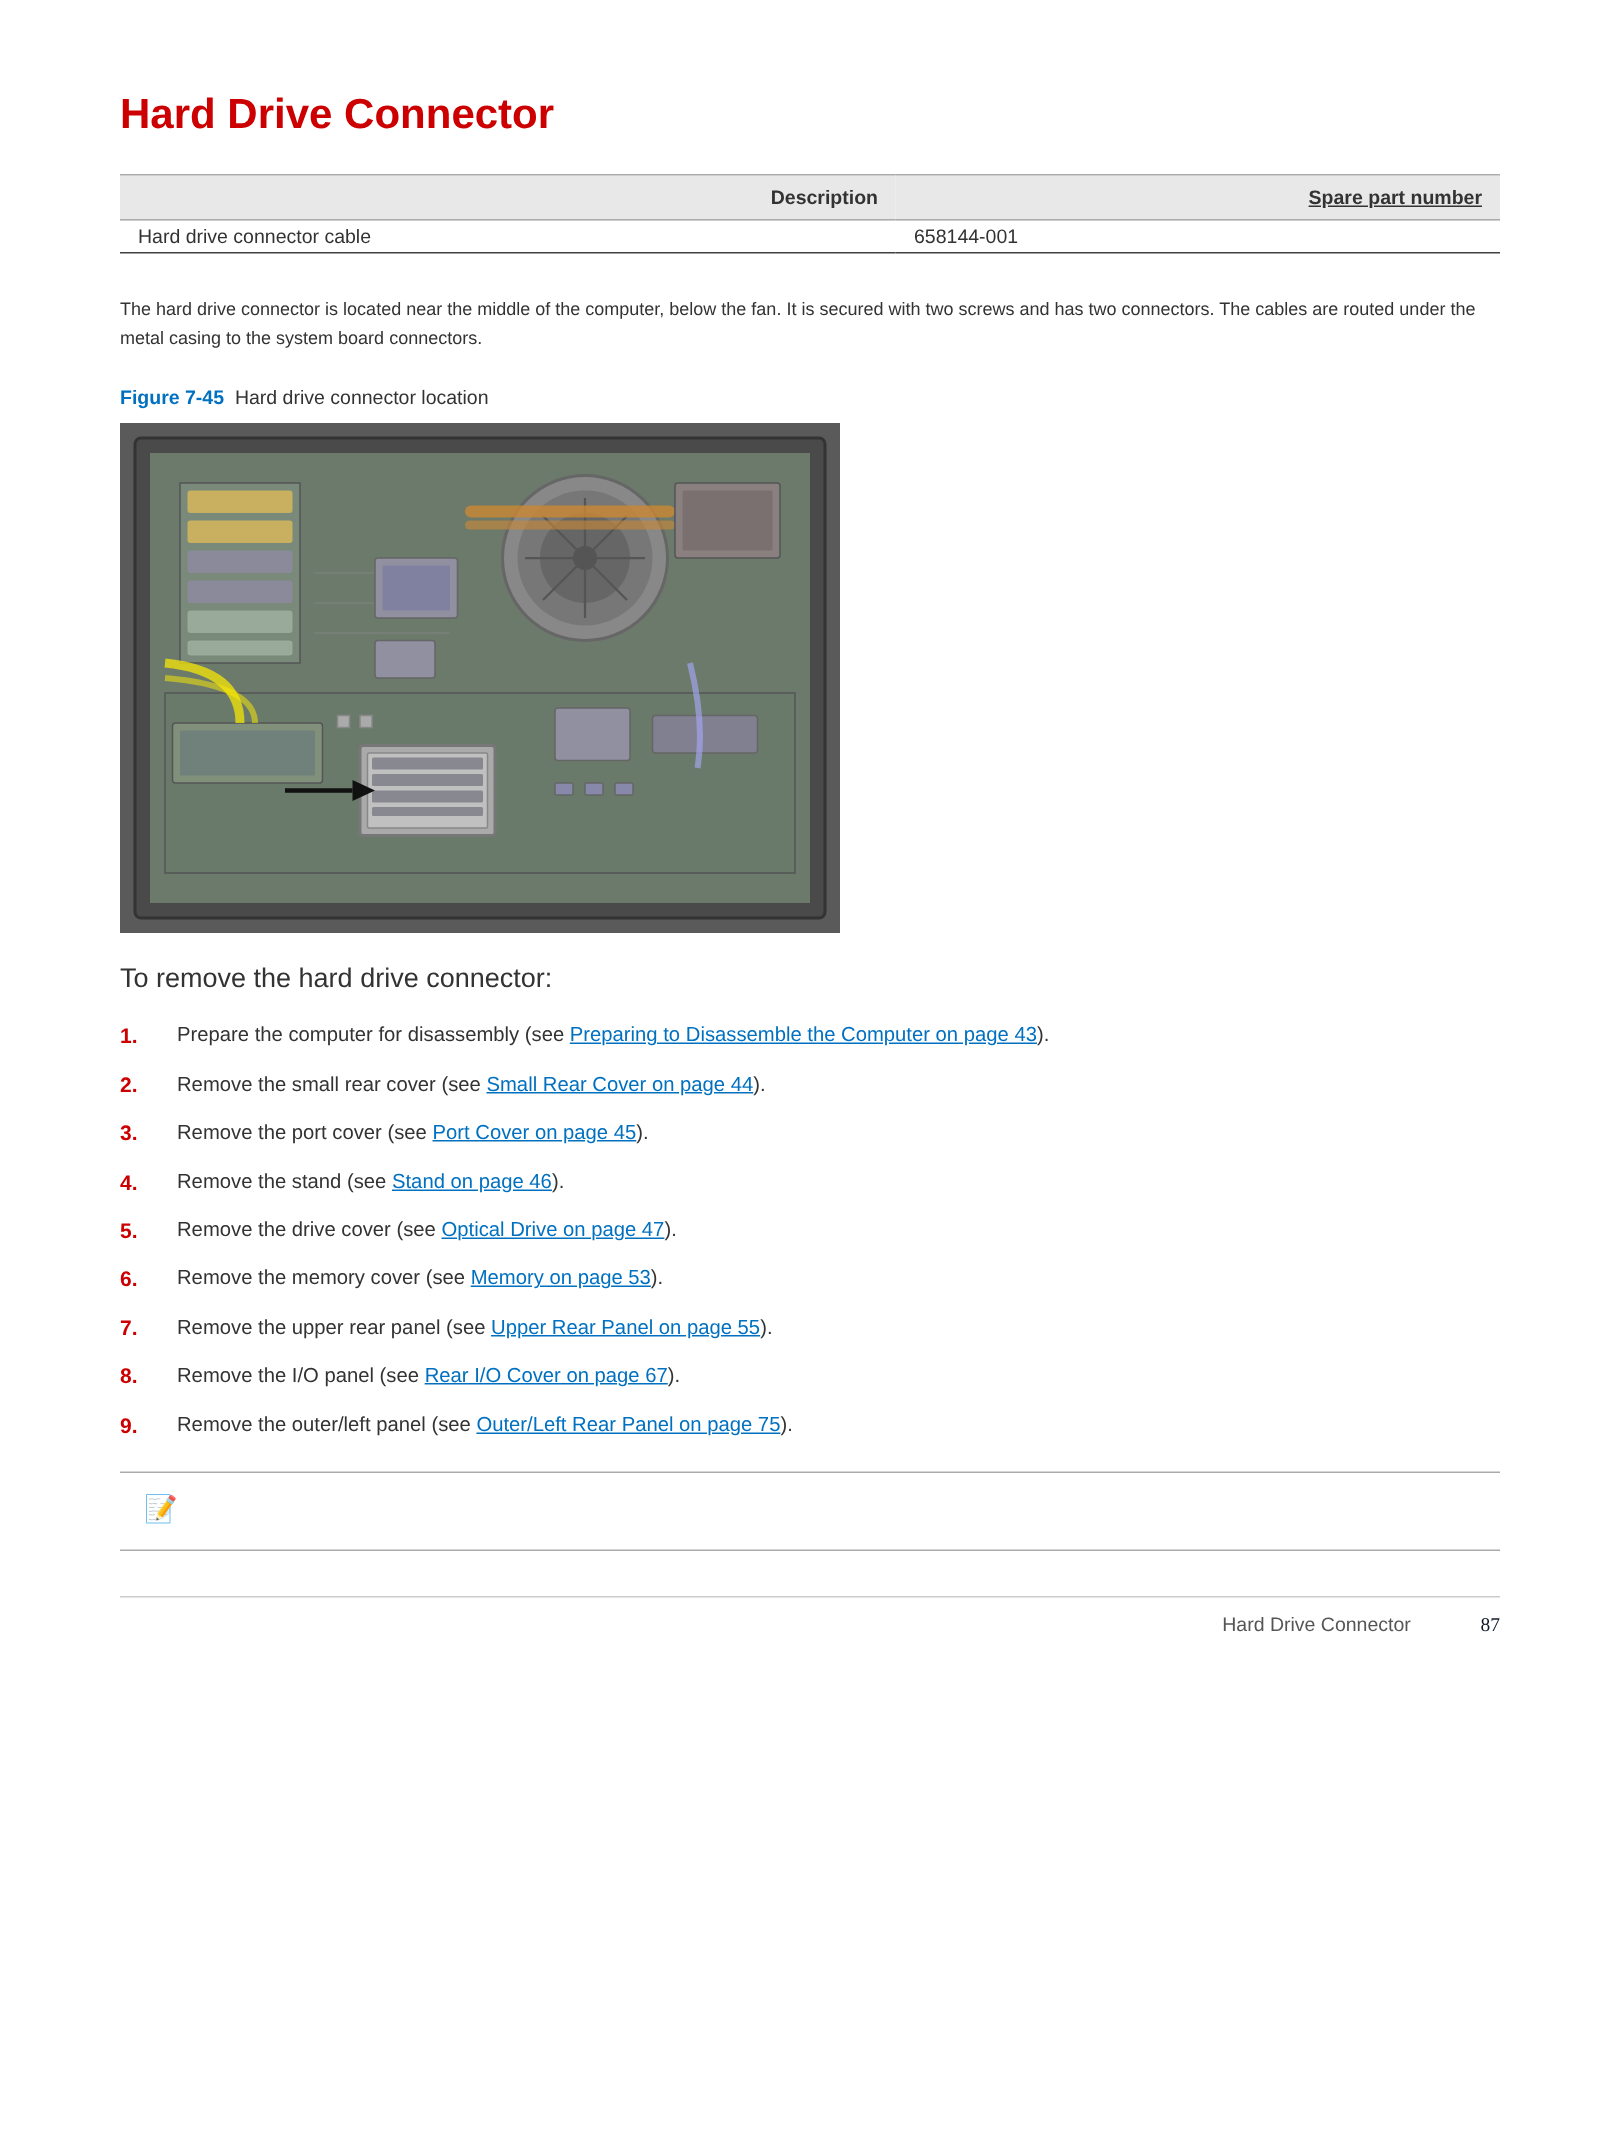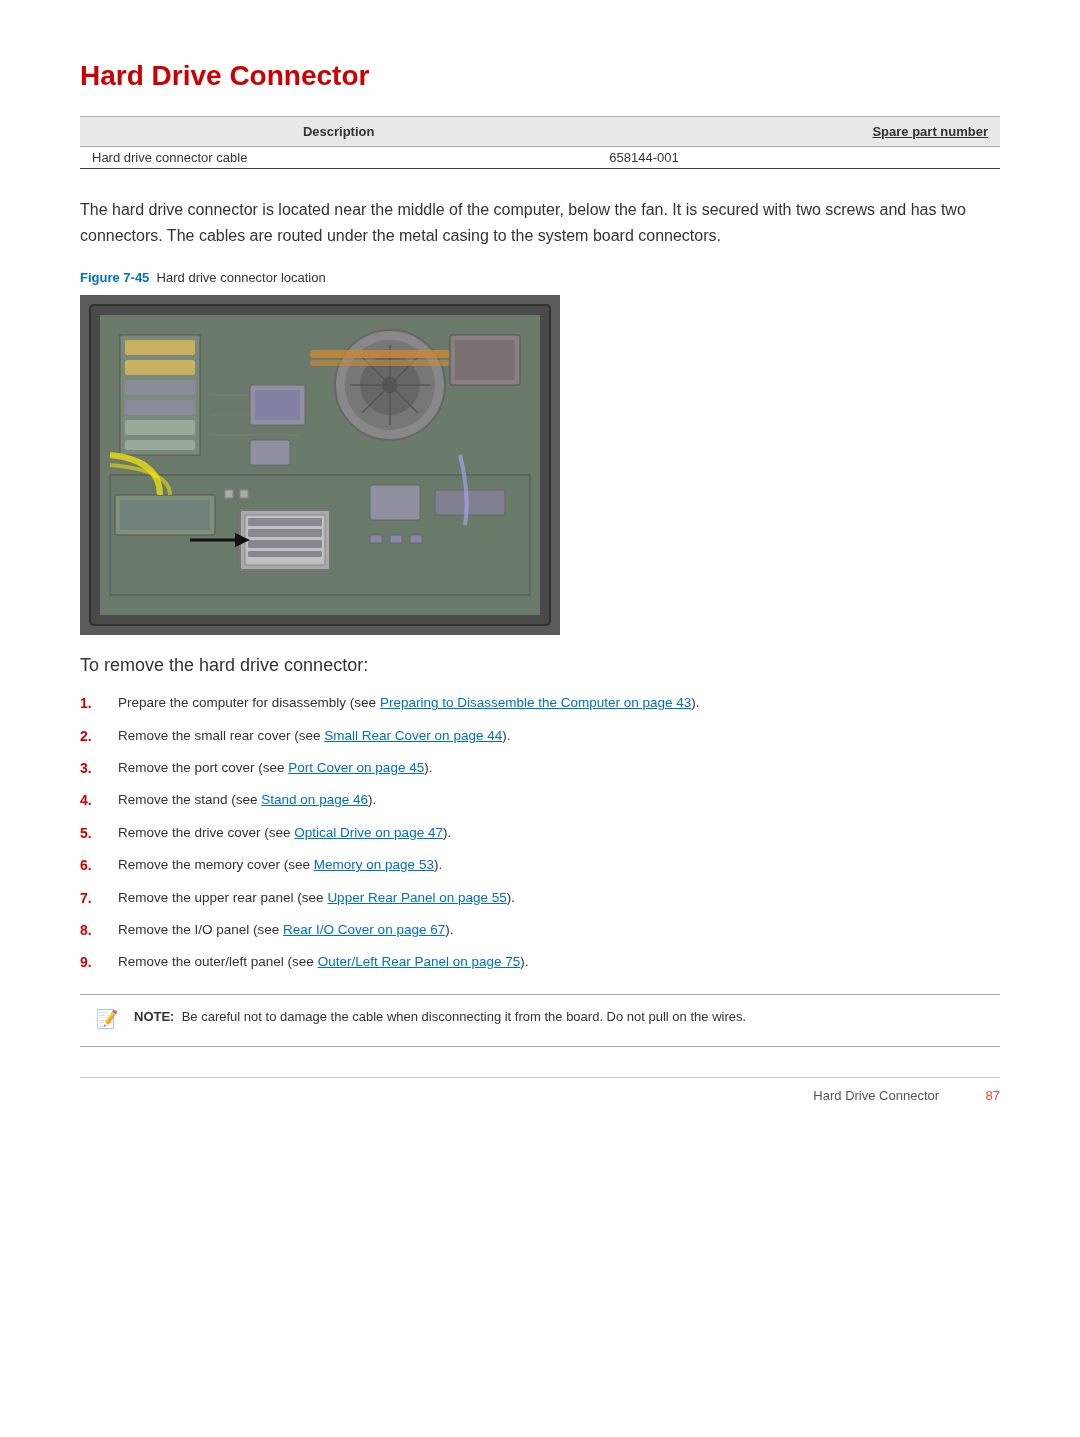--- a/index.html
+++ b/index.html
@@ -20,39 +20,39 @@
       border-bottom: none;
     }
     .parts-table {
       width: 100%;
       border-collapse: collapse;
       margin-bottom: 28px;
       font-size: 13px;
     }
     .parts-table th {
       background: #e8e8e8;
-      text-align: center;
+      text-align: right;
       padding: 7px 12px;
       font-weight: bold;
       border-top: 1px solid #aaaaaa;
       border-bottom: 1px solid #aaaaaa;
     }
     .parts-table th:last-child {
       text-align: right;
       text-decoration: underline;
     }
     .parts-table td {
       padding: 3px 12px;
       border-bottom: 1px solid #404040;
     }
     .parts-table td:last-child {
       text-align: left;
     }
     .description-text {
-      font-size: 16px;
+      font-size: 12px;
       line-height: 1.6;
       margin-bottom: 22px;
       color: #333;
     }
     .figure-caption {
       font-size: 13px;
       margin-bottom: 10px;
     }
     .figure-caption .fig-label {
       font-weight: bold;
@@ -130,21 +130,22 @@
       padding-top: 10px;
     }
     .footer-page {
       display: flex;
       gap: 16px;
     }
     .footer-section-name {
       color: #555;
     }
     .footer-page-num {
-      color: #ef4444;
+      color: #0f172a;
+      font-family: Liberation Serif, serif;
     }
   </style>
 </head>
 <body>
 
 <h1 class="page-title">Hard Drive Connector</h1>
 
 <table class="parts-table">
   <thead>
     <tr>
@@ -274,24 +275,20 @@
       <span class="step-text">Remove the I/O panel (see <a href="#">Rear I/O Cover on page 67</a>).</span>
     </li>
     <li>
       <span class="step-number">9.</span>
       <span class="step-text">Remove the outer/left panel (see <a href="#">Outer/Left Rear Panel on page 75</a>).</span>
     </li>
   </ol>
 
 <div class="note-box">
   <span class="note-icon">📝</span>
-  <span>
-    <span class="note-label">NOTE:</span>
-    &nbsp;<span>Be careful not to damage the cable when disconnecting it from the board. Do not pull on the wires.</span>
-  </span>
 </div>
 
 <div class="page-footer">
   <div class="footer-page">
     <span class="footer-section-name">Hard Drive Connector</span>
     &nbsp;&nbsp;&nbsp;&nbsp;
     <span class="footer-page-num">87</span>
   </div>
 </div>
 

